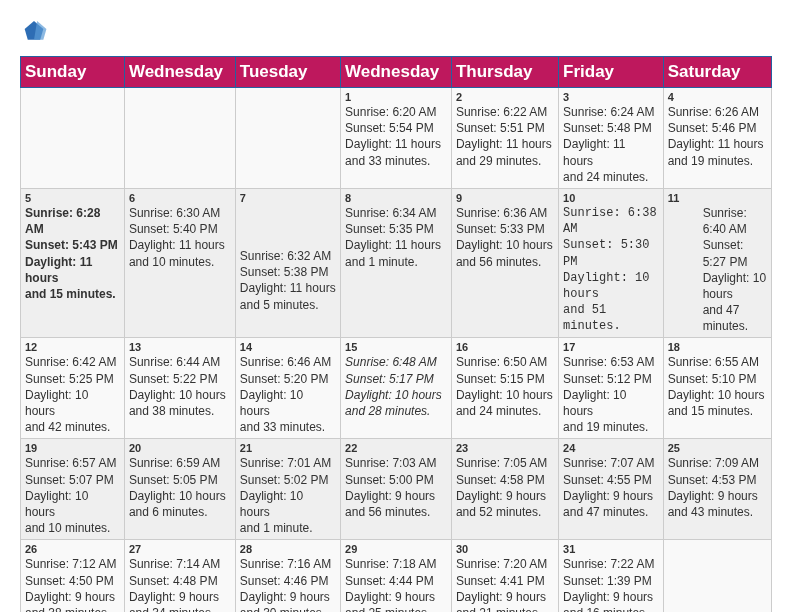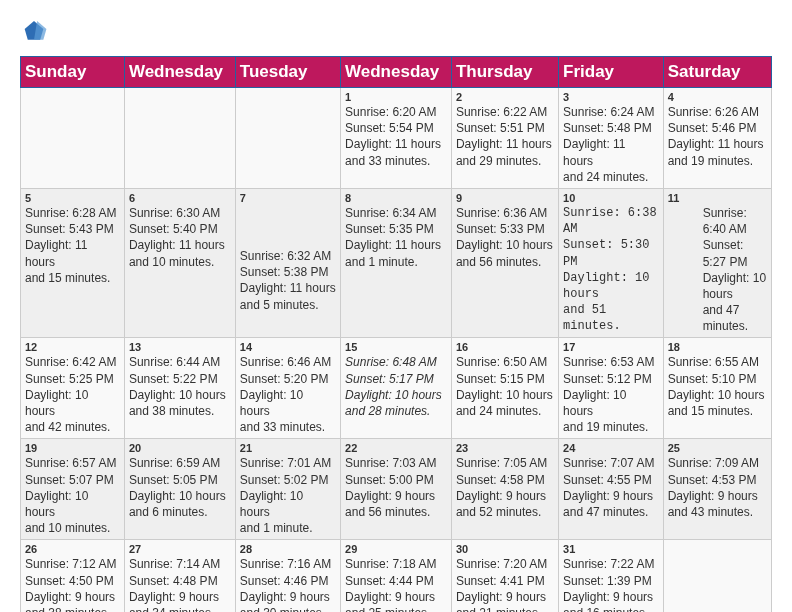--- a/index.html
+++ b/index.html
@@ -155,21 +155,21 @@
             <span class="day-num">4</span>
             <div class="cell-text" style="white-space: pre-line;">Sunrise: 6:26 AM
 Sunset: 5:46 PM
 Daylight: 11 hours
 and 19 minutes.</div>
           </td>
         </tr>
         <tr>
           <td>
             <span class="day-num">5</span>
-            <div class="cell-text" style="white-space: pre-line;">Sunrise: 6:28 AM
+            <div class="cell-text" style="white-space: pre-line; font-weight: bold;">Sunrise: 6:28 AM
 Sunset: 5:43 PM
 Daylight: 11 hours
 and 15 minutes.</div>
           </td>
           <td>
             <span class="day-num">6</span>
             <div class="cell-text" style="white-space: pre-line;">Sunrise: 6:30 AM
 Sunset: 5:40 PM
 Daylight: 11 hours
 and 10 minutes.</div>

